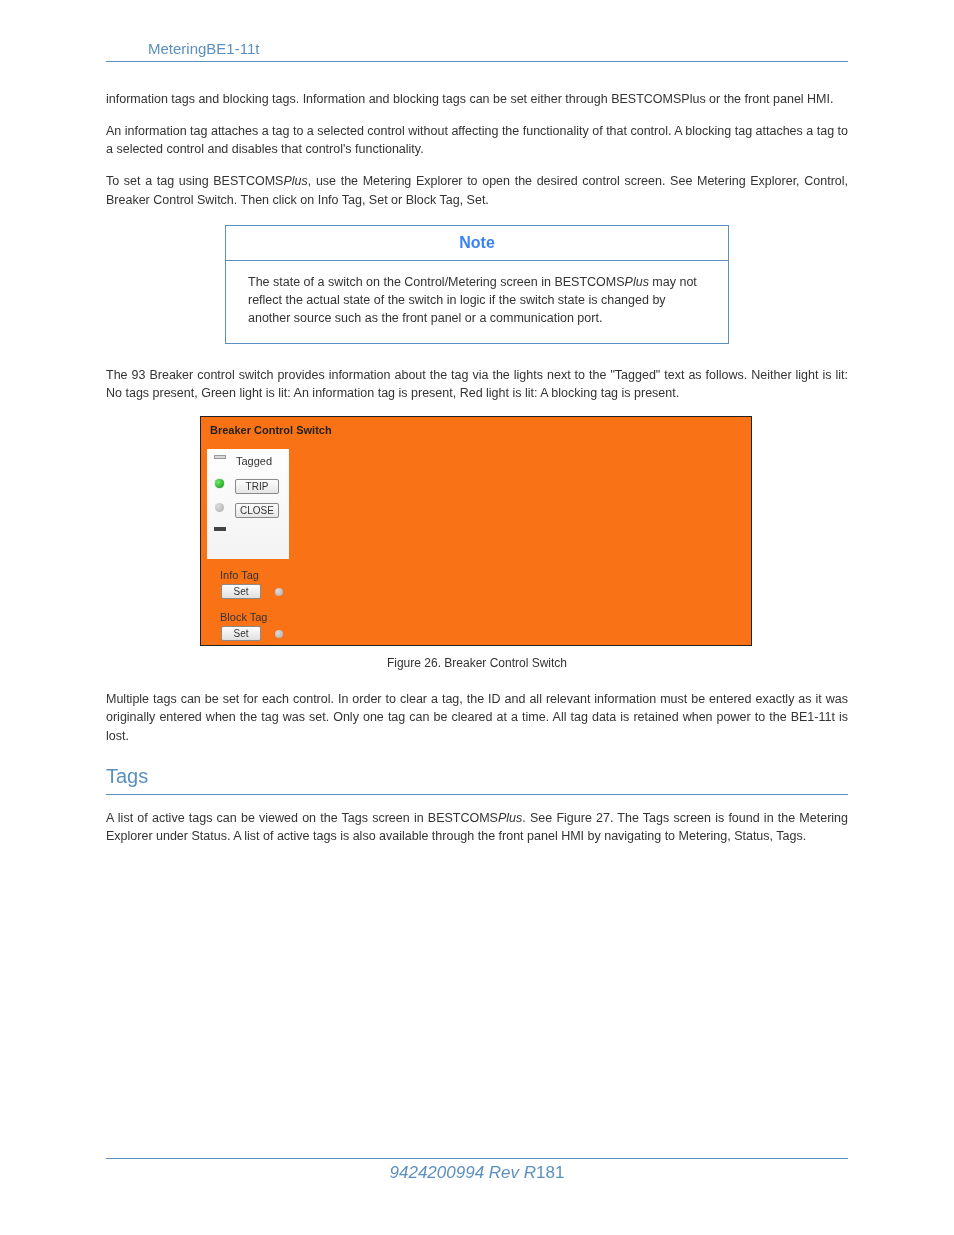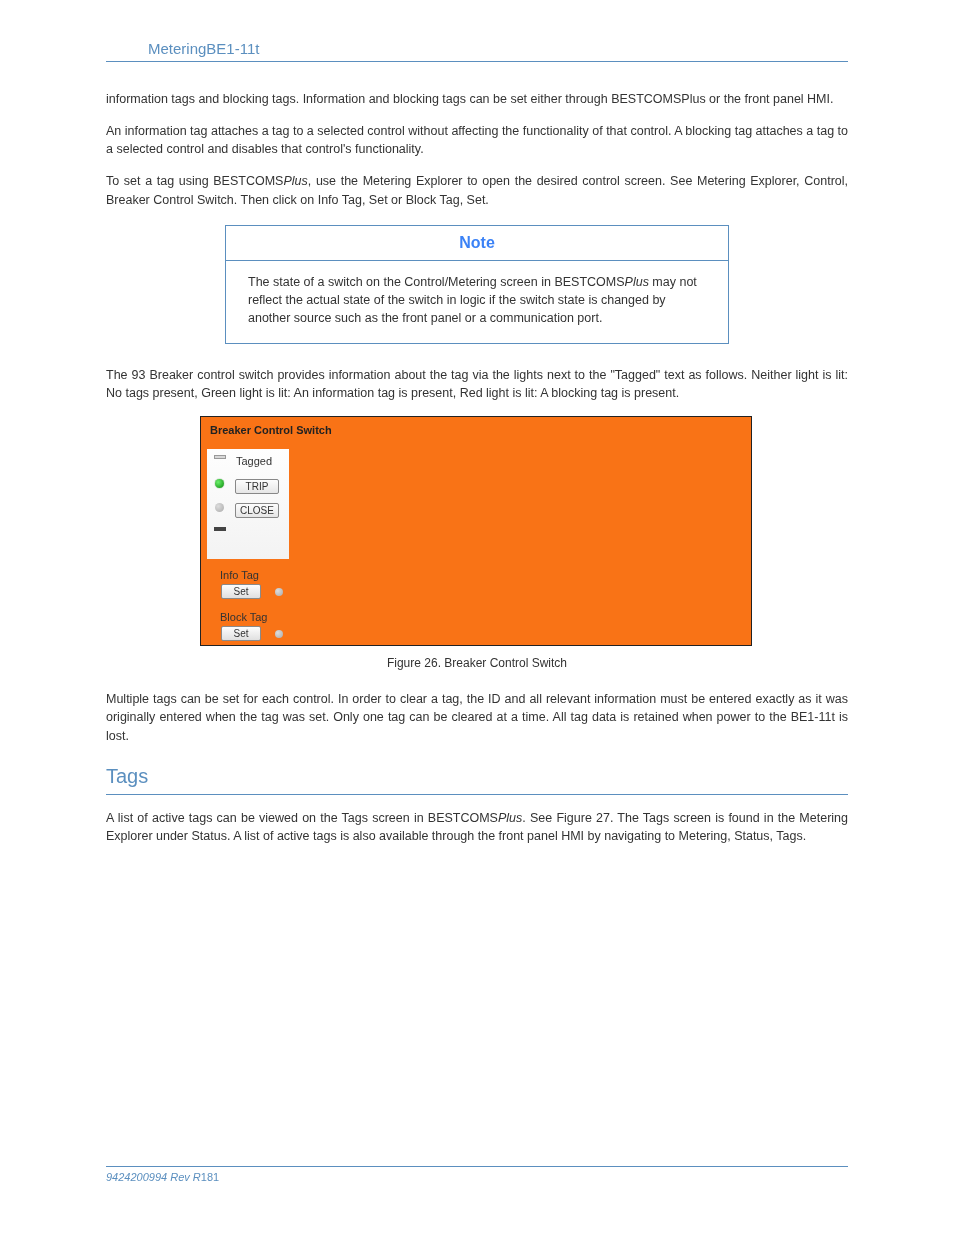--- a/index.html
+++ b/index.html
@@ -181,22 +181,22 @@
     right: 106px;
     bottom: 52px;
   }
   .footer-rule {
     border: none;
     border-top: 1.5px solid #5b8fbf;
     margin-bottom: 4px;
   }
   .footer-row {
     display: flex;
-    justify-content: flex-start;
-    font-size: 11px;
+    justify-content: center;
+    font-size: 17px;
     color: #5b8fbf;
   }
   .footer-left { font-style: italic; }
 </style>
 </head>
 <body>
 
 <div class="page">
 
   <div class="header-row">

